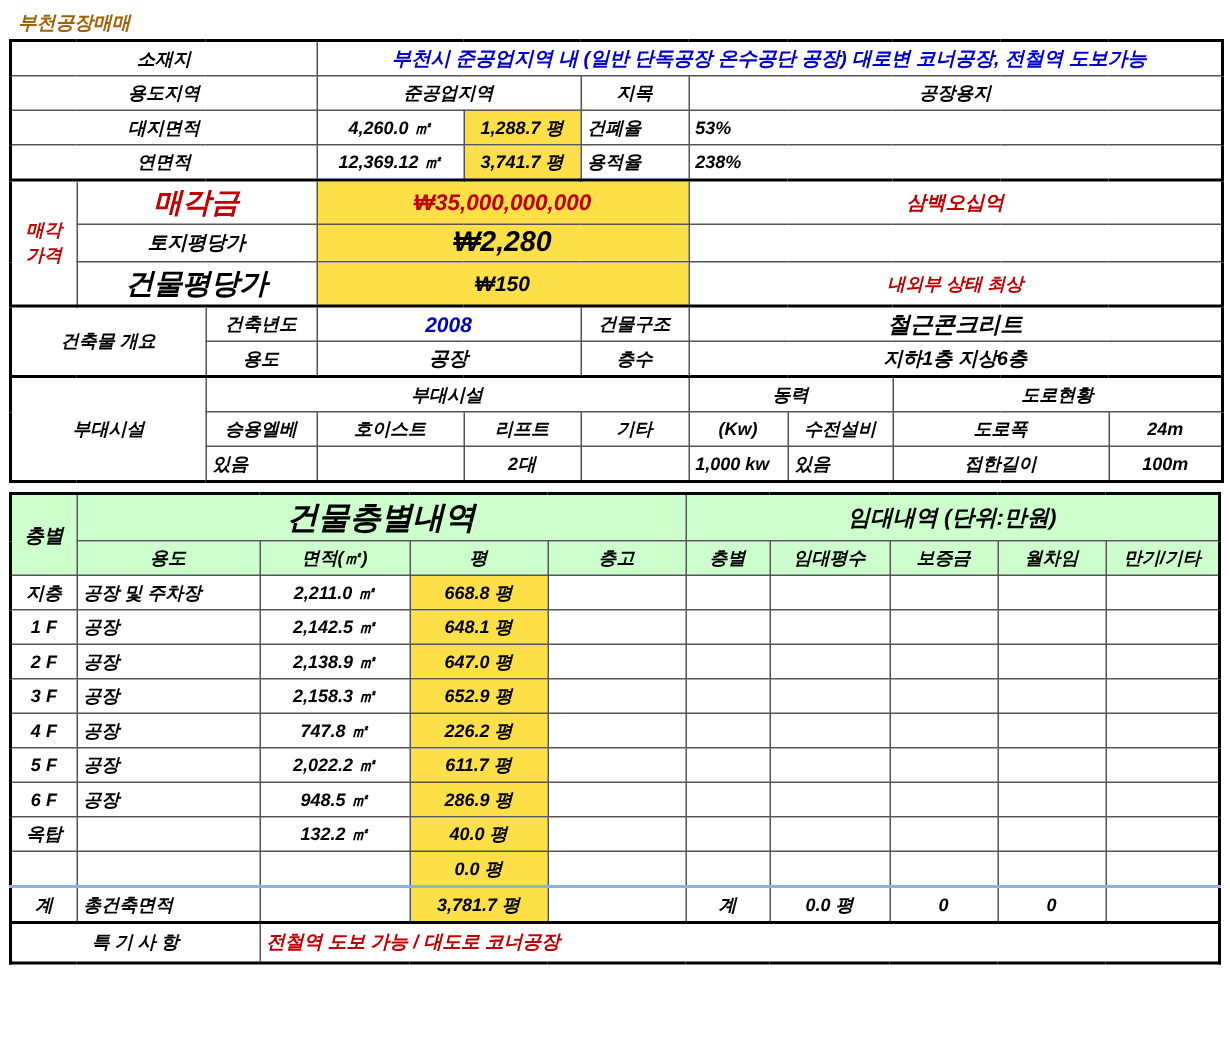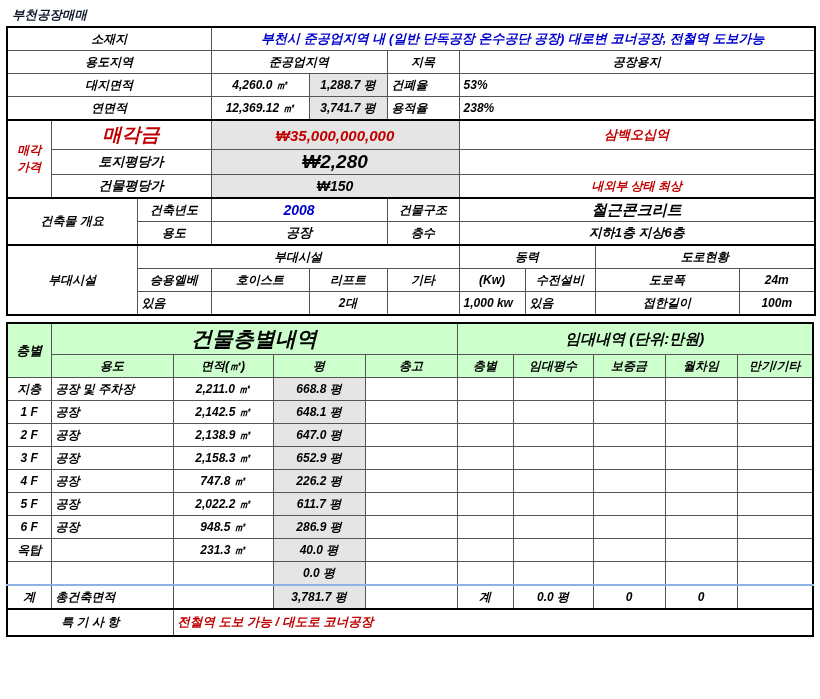--- a/index.html
+++ b/index.html
@@ -23,21 +23,21 @@
     padding: 4px 6px 0 6px;
   }
   .title-row {
     height: 22px;
     display: flex;
     align-items: center;
     gap: 10px;
     padding-left: 6px;
   }
   .title-red {
-    color: #0f172a;
+    color: #a16207;
     font-weight: bold;
     font-size: 12.5px;
     font-style: italic;
   }
   table.main {
     border-collapse: collapse;
     table-layout: fixed;
     width: 808px;
     border: 2px solid #000;
   }
@@ -47,21 +47,21 @@
     height: 20px;
     vertical-align: middle;
     font-size: 12px;
     font-style: italic;
     white-space: nowrap;
     overflow: hidden;
   }
   .c { text-align: center; }
   .l { text-align: left; }
   .b { font-weight: bold; }
-  .yellow { background: #e5e5e5; }
+  .yellow { background: #fde047; }
   .green { background: #ccffcc; }
   .red { color: #c00000; }
   .blue { color: #0000cc; }
   .big { font-size: 17px; font-weight: bold; }
   .mid { font-size: 14px; font-weight: bold; }
   .thick-top { border-top: 2px solid #000 !important; }
   .thick-bottom { border-bottom: 2px solid #000 !important; }
   .thick-left { border-left: 2px solid #000 !important; }
   .thick-right { border-right: 2px solid #000 !important; }
   .blue-line { border-bottom: 2px solid #8db3e2 !important; }
@@ -133,21 +133,21 @@
       <td class="c red b thick-top thick-right h28" colspan="5" style="font-size:13px;">삼백오십억</td>
     </tr>
 
     <tr>
       <td class="c b h28" colspan="2" style="font-size:13px;">토지평당가</td>
       <td class="c b yellow h28" colspan="3" style="font-size:19px;">₩2,280</td>
       <td class="c thick-right h28" colspan="5"></td>
     </tr>
 
     <tr>
-      <td class="c b h28" colspan="2" style="font-size:13px;font-style:italic;">건물평당가</td>
+      <td class="c b h28" colspan="2" style="font-size:19px;font-style:italic;">건물평당가</td>
       <td class="c b yellow h28" colspan="3" style="font-size:14px;">₩150</td>
       <td class="c red b thick-right h28" colspan="5" style="font-size:12px;border-radius:10px;">내외부 상태 최상</td>
     </tr>
 
     <tr>
       <td class="c big thick-left thick-top" colspan="2" rowspan="2">건축물 개요</td>
       <td class="c b thick-top h28">건축년도</td>
       <td class="c b blue thick-top h28" colspan="2" style="font-size:14px;">2008</td>
       <td class="c b thick-top h28">건물구조</td>
       <td class="c b thick-top thick-right h28" colspan="5" style="font-size:15px;">철근콘크리트</td>
@@ -310,21 +310,21 @@
       <td class="c h24"></td>
       <td class="c h24"></td>
       <td class="c h24"></td>
       <td class="c h24"></td>
       <td class="c thick-right h24"></td>
     </tr>
 
     <tr>
       <td class="c b thick-left h24">옥탑</td>
       <td class="l b h24"></td>
-      <td class="c b h24">231.3 ㎡</td>
+      <td class="c b h24">132.2 ㎡</td>
       <td class="c b yellow h24">40.0 평</td>
       <td class="c h24"></td>
       <td class="c h24"></td>
       <td class="c h24"></td>
       <td class="c h24"></td>
       <td class="c h24"></td>
       <td class="c thick-right h24"></td>
     </tr>
 
     <tr>

